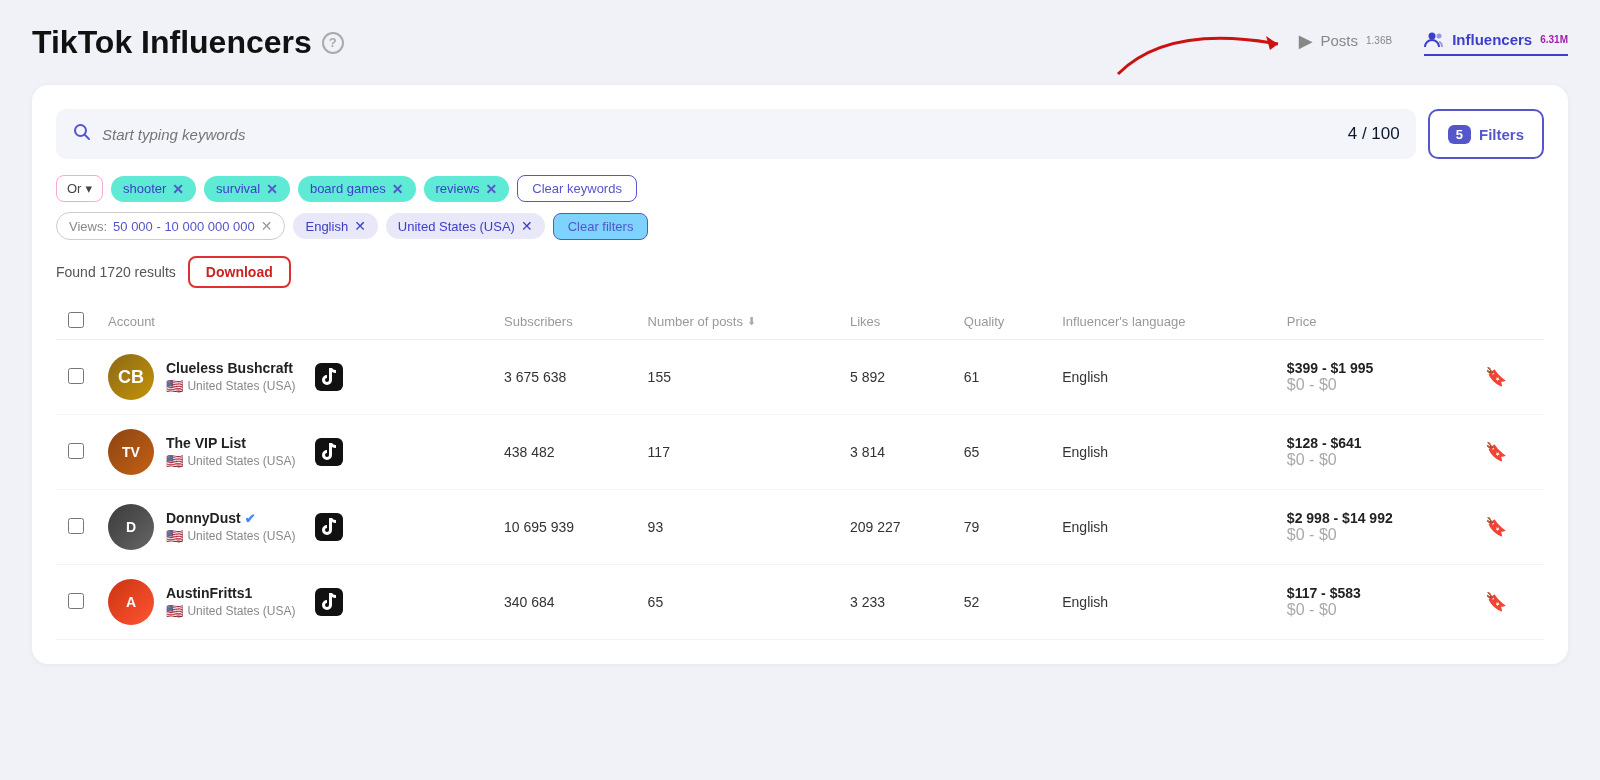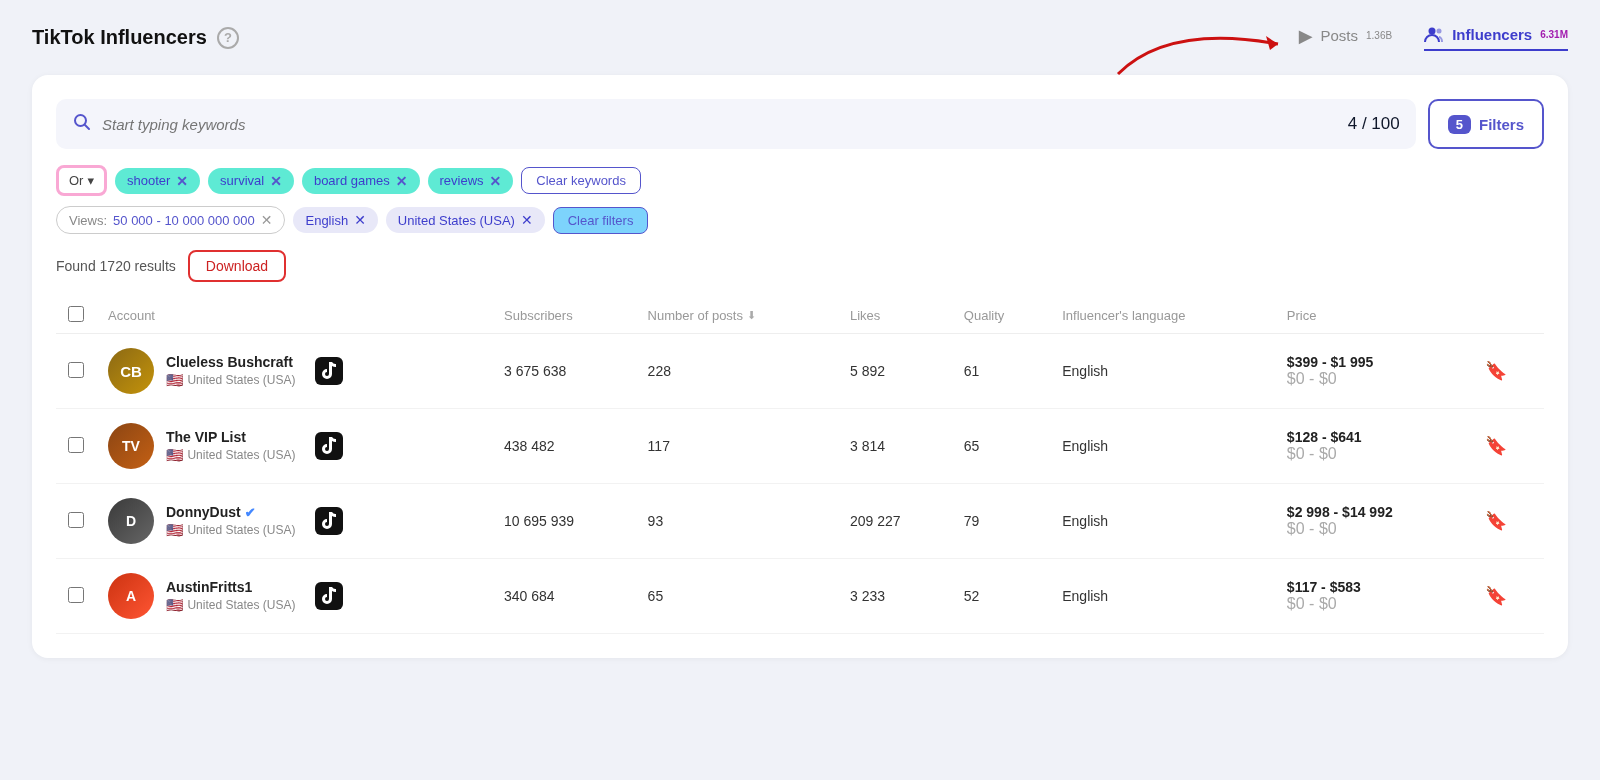--- a/index.html
+++ b/index.html
@@ -21,21 +21,21 @@
       justify-content: space-between;
       margin-bottom: 24px;
       position: relative;
     }
     .page-title-group {
       display: flex;
       align-items: center;
       gap: 10px;
     }
     .page-title {
-      font-size: 20px;
+      font-size: 32px;
       font-weight: 700;
       color: #111;
     }
     .help-icon {
       width: 22px;
       height: 22px;
       border-radius: 50%;
       border: 2px solid #aaa;
       display: inline-flex;
       align-items: center;
@@ -145,21 +145,21 @@
       display: flex;
       align-items: center;
       gap: 8px;
       flex-wrap: wrap;
       margin-bottom: 10px;
     }
     .or-dropdown {
       display: flex;
       align-items: center;
       gap: 4px;
-      border: 3px solid #f9a8d4;
+      border: 1px solid #f9a8d4;
       border-radius: 8px;
       padding: 5px 10px;
       font-size: 13px;
       color: #444;
       cursor: pointer;
       background: #fff;
     }
     .tag {
       display: flex;
       align-items: center;
@@ -254,21 +254,21 @@
       color: #555;
     }
     .download-btn {
       border: 2px solid #e03030;
       border-radius: 8px;
       padding: 6px 16px;
       font-size: 14px;
       color: #cc2222;
       background: #fff;
       cursor: pointer;
-      font-weight: 400;
+      font-weight: 700;
     }
 
     
     .influencer-table {
       width: 100%;
       border-collapse: collapse;
     }
     .influencer-table th {
       text-align: left;
       font-size: 13px;
@@ -486,39 +486,39 @@
           <th></th>
         </tr>
       </thead>
       <tbody id="table-body">
       <tr>
     <td>
       <input type="checkbox" style="">
     </td>
     <td>
       <div class="account-cell">
-        <div class="avatar avatar-1" style="display:flex;align-items:center;justify-content:center;color:#fff;font-weight:700;font-size:15px;">CB</div>
+        <div class="avatar avatar-1" style="display:flex;align-items:center;justify-content:center;color:#fff;font-weight:700;font-size:18px;">CB</div>
         <div class="account-info">
           <div class="account-name">
             Clueless Bushcraft
           </div>
           <div class="account-country">
             <span class="flag">🇺🇸</span>
             <span>United States (USA)</span>
           </div>
         </div>
         <div class="tiktok-icon" style="margin-left:8px;">
           <svg width="16" height="18" viewBox="0 0 16 18" fill="white">
             <path d="M11 0h-3v12a2 2 0 1 1-2-2v-3a5 5 0 1 0 5 5V4a7 7 0 0 0 4 1V2a4 4 0 0 1-4-2z"></path>
           </svg>
         </div>
       </div>
     </td>
     <td>3 675 638</td>
-    <td>228</td>
+    <td>155</td>
     <td>5 892</td>
     <td>61</td>
     <td>English</td>
     <td>
       <div class="price-main">$399 - $1 995</div>
       <div class="price-sub">$0 - $0</div>
     </td>
     <td>
       <span class="bookmark-icon">🔖</span>
     </td>

